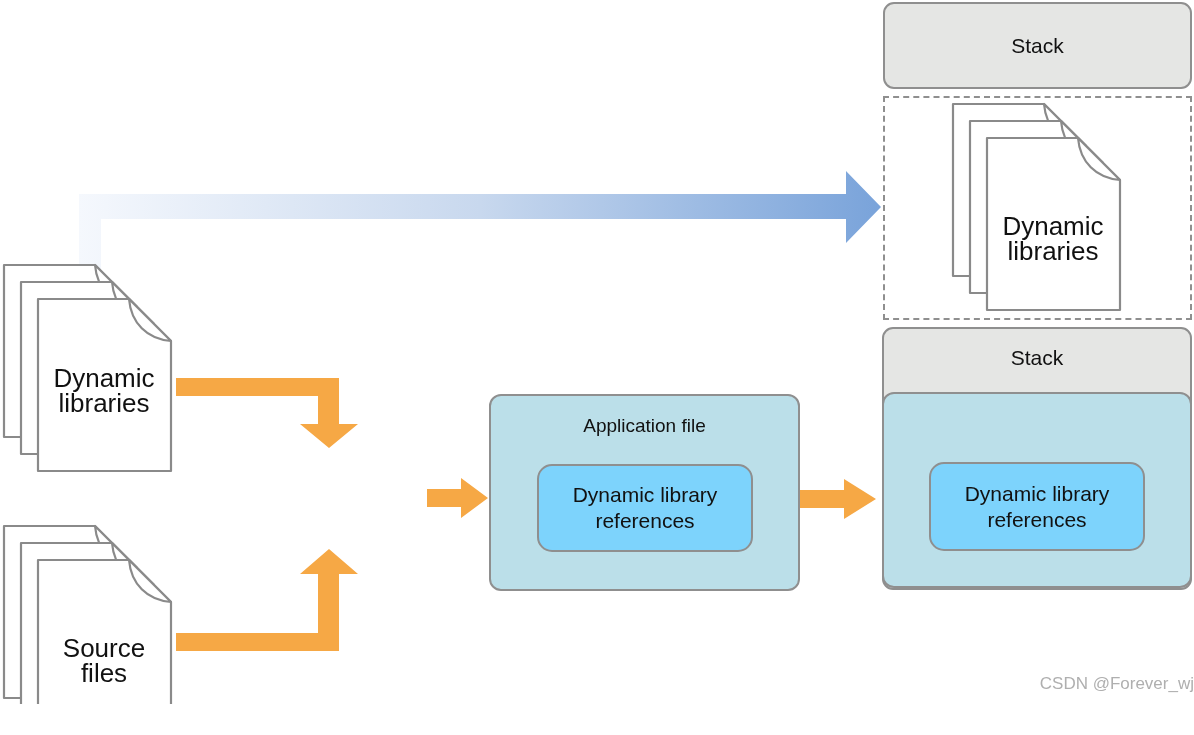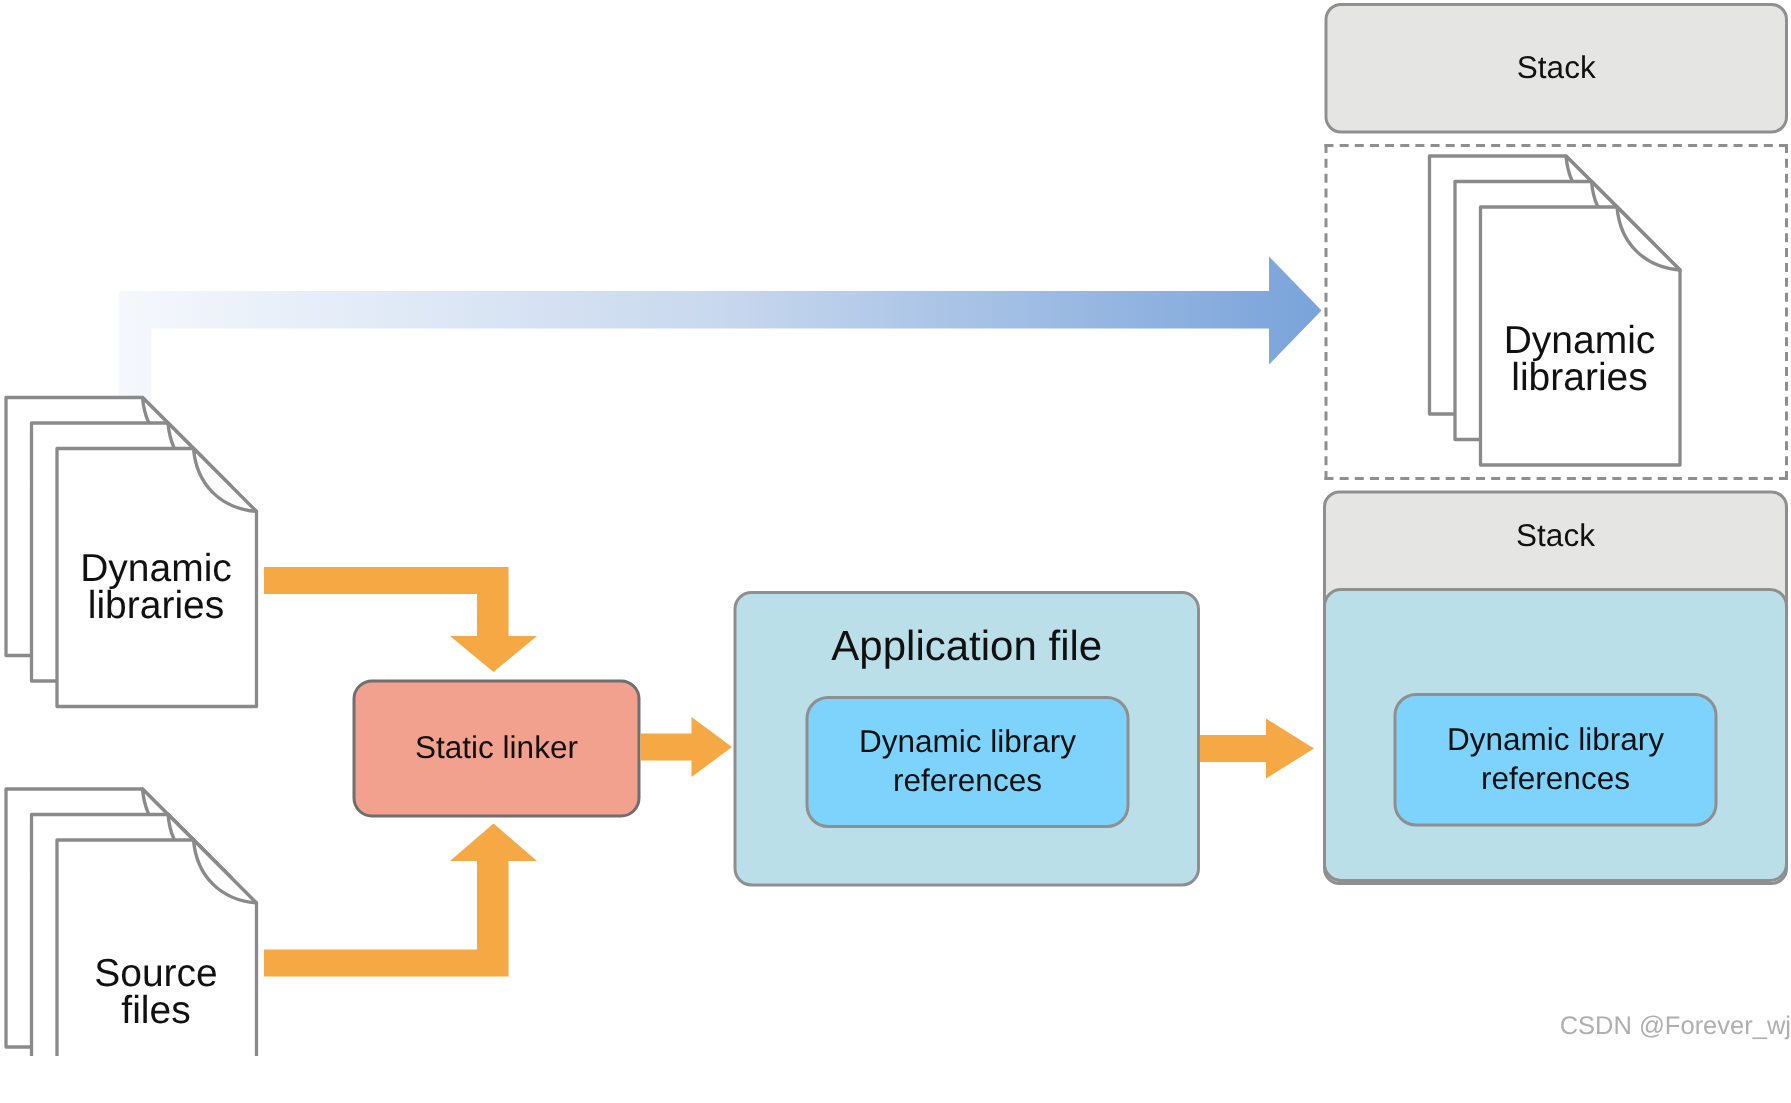--- a/index.html
+++ b/index.html
@@ -41,21 +41,21 @@
   .salmon-box{
     background:#F2A18E;
     border:2px solid #6F6F6F;
     border-radius:13px;
     display:flex;align-items:center;justify-content:center;
     font-size:21px;
   }
   .box-title{
     position:absolute;
     text-align:center;
-    font-size:28px;
+    font-size:19px;
   }
   .doc-label{
     position:absolute;
     width:104px;
     text-align:center;
     font-size:26px;
     line-height:25px;
   }
   .page{fill:#ffffff;stroke:#8A8A8A;stroke-width:2.2;stroke-linejoin:round;}
   .flap{fill:#ffffff;stroke:#8A8A8A;stroke-width:2.2;stroke-linejoin:round;}
@@ -90,23 +90,20 @@
   <div class="box dashed-box" style="left:883px;top:96px;width:309px;height:224px;"></div>
 
   <div class="box gray-box" style="left:882px;top:327px;width:310px;height:263px;align-items:flex-start;">
     <span style="margin-top:17px;">Stack</span>
   </div>
 
   <div class="box blue-box" style="left:882px;top:392px;width:310px;height:196px;"></div>
 
   <div class="box blue-box" style="left:489px;top:394px;width:311px;height:197px;"></div>
 
-  <div class="box salmon-box" style="left:235px;top:453px;width:192px;height:92px;">
-    <span>Static linker</span>
-  </div>
 
   <div class="box ref-box" style="left:537px;top:464px;width:216px;height:88px;">
     <span>Dynamic library references</span>
   </div>
 
   <div class="box ref-box" style="left:929px;top:462px;width:216px;height:89px;">
     <span>Dynamic library references</span>
   </div>
 
   <div class="box-title" style="left:489px;top:415px;width:311px;">Application file</div>

